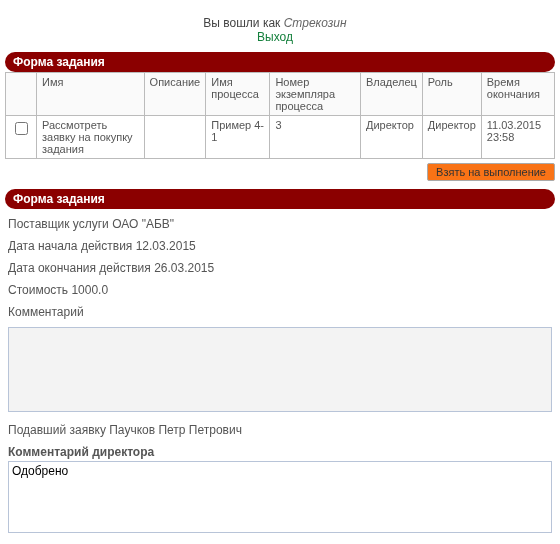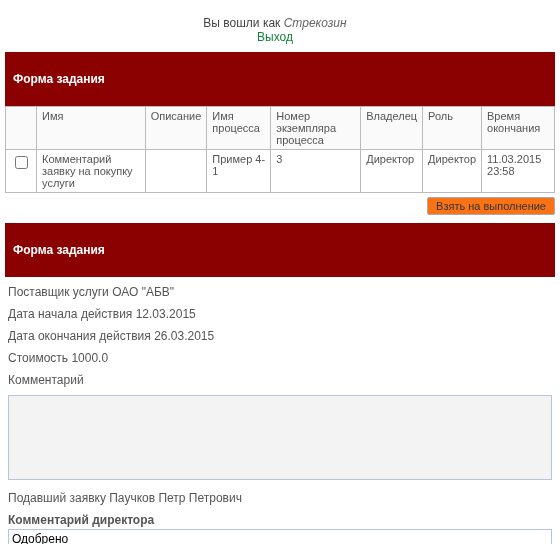--- a/index.html
+++ b/index.html
@@ -15,23 +15,24 @@
     text-align: center;
     padding: 16px 10px 6px 0;
     color: #444;
   }
   .topbar .username { font-style: italic; color: #666; }
   .topbar a { color: #15803d; text-decoration: none; margin-top: 48px; }
   .section-header {
     background: #8b0000;
     color: #fff;
     font-weight: bold;
-    padding: 20px 8px;
+    padding: 3px 8px;
     margin: 2px 5px 0 5px;
     font-size: 12px;
+    border-radius: 10px;
   }
   table.grid {
     width: calc(100% - 10px);
     margin: 0 5px;
     border-collapse: collapse;
     border: 1px solid #bbb;
   }
   table.grid th, table.grid td {
     border: 1px solid #bbb;
     padding: 3px 5px;
@@ -89,21 +90,21 @@
     <th>Имя</th>
     <th>Описание</th>
     <th>Имя процесса</th>
     <th>Номер экземпляра процесса</th>
     <th>Владелец</th>
     <th>Роль</th>
     <th>Время окончания</th>
   </tr>
   <tr>
     <td><input type="checkbox" style=""></td>
-    <td>Комментарий заявку на покупку услуги</td>
+    <td>Рассмотреть заявку на покупку задания</td>
     <td></td>
     <td>Пример 4-1</td>
     <td>3</td>
     <td>Директор</td>
     <td>Директор</td>
     <td>11.03.2015 23:58</td>
   </tr>
 </tbody>
   </table>
 

